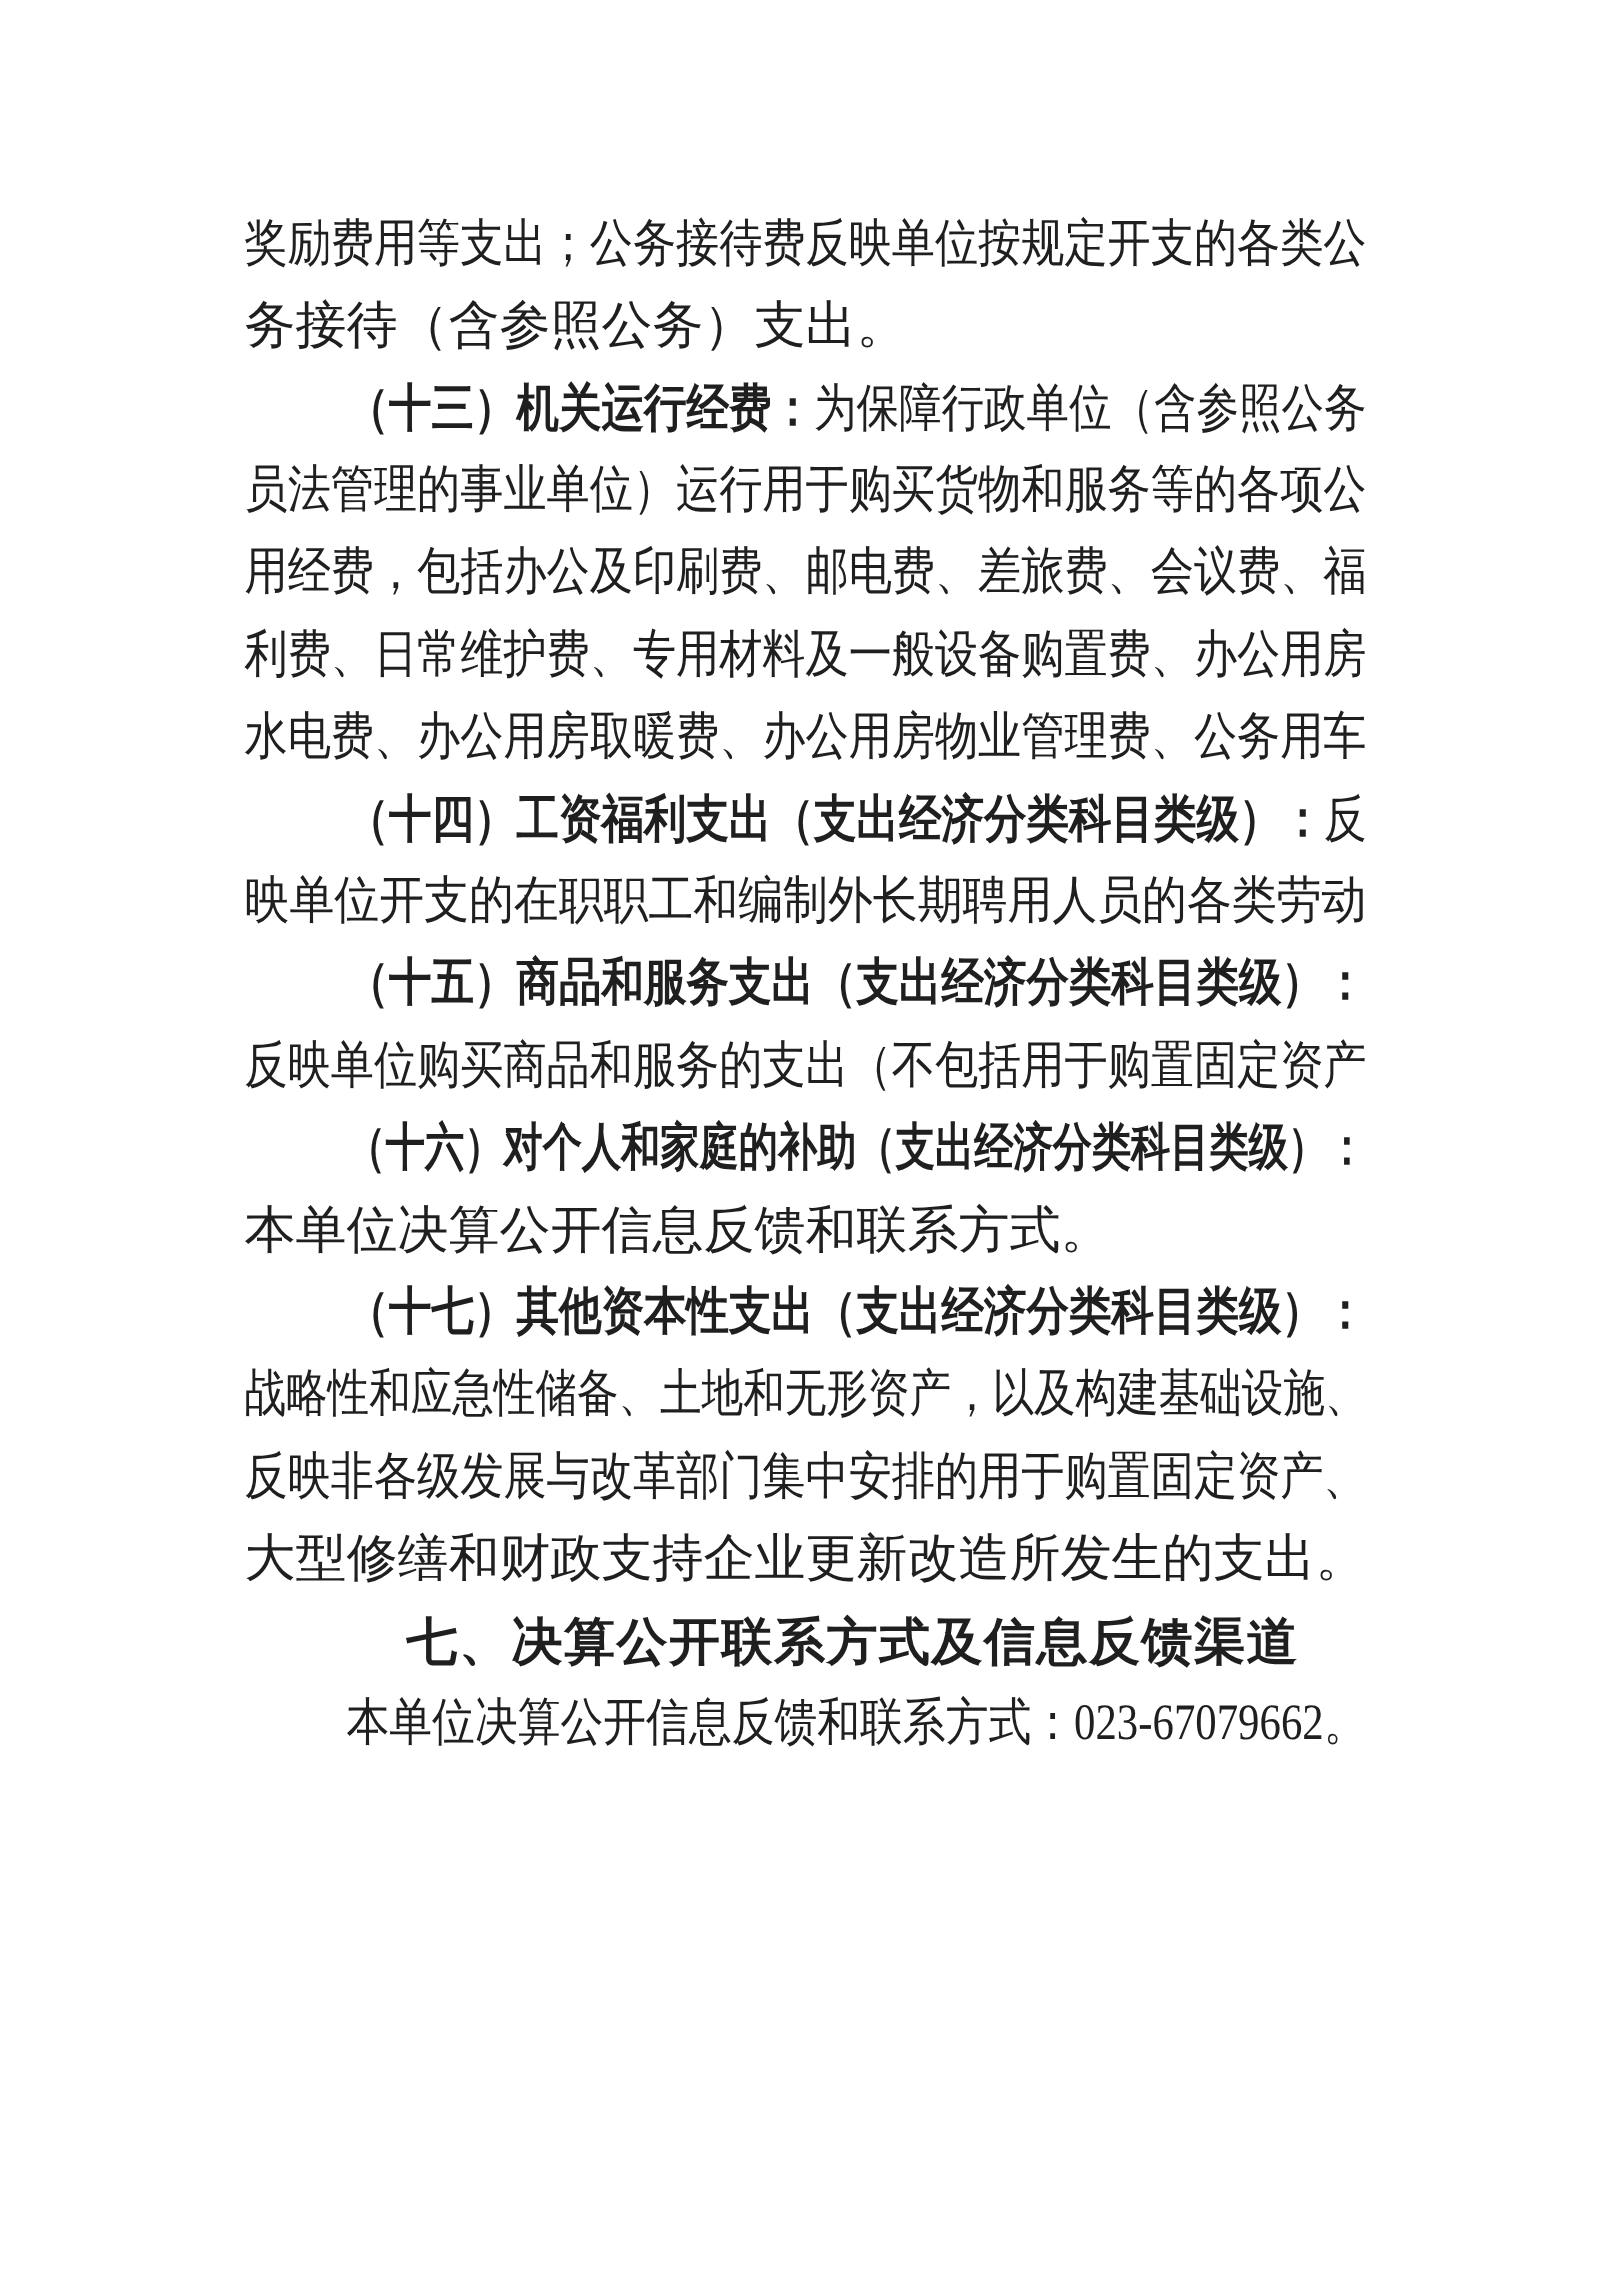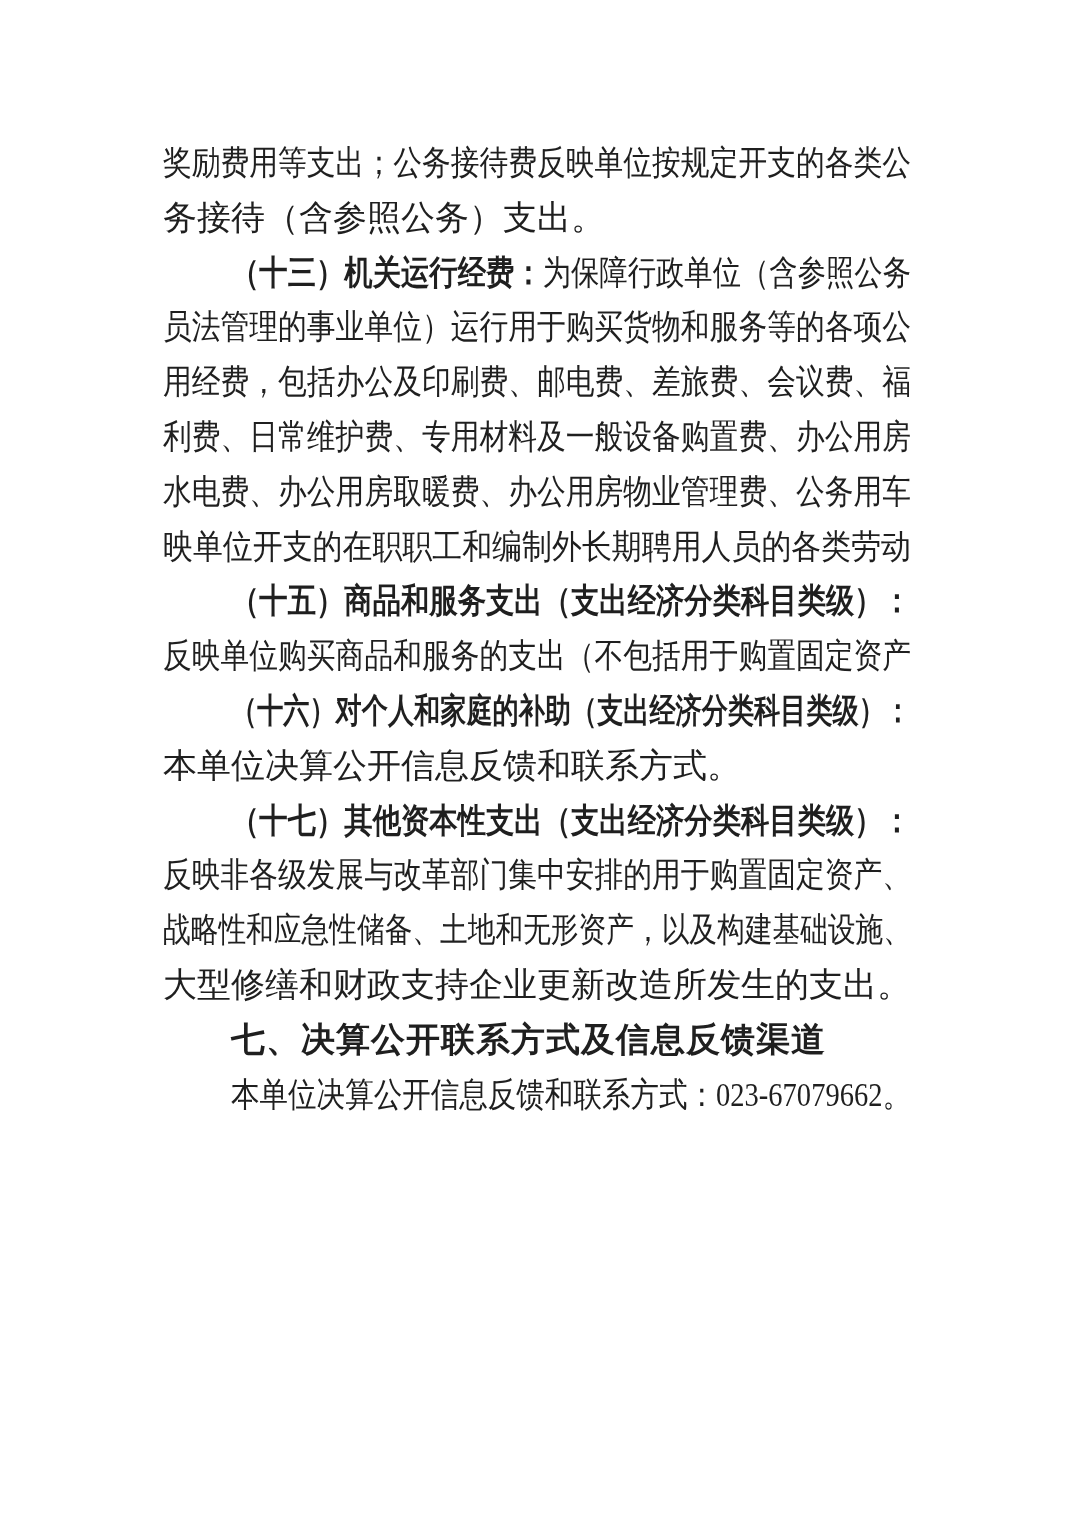--- a/index.html
+++ b/index.html
@@ -35,23 +35,24 @@
   }
   .line-inner {
     display: inline-block;
     white-space: nowrap;
     transform-origin: left center;
   }
   .seg-bold {
     font-weight: 600;
   }
   .heading-sans .line-inner {
-    font-family: Liberation Serif, serif;
+    font-family: Liberation Sans, sans-serif;
     font-weight: bold;
     letter-spacing: 1px;
+    margin-left: 40px;
   }
   .page-footer {
     position: absolute;
     left: 10px;
     top: 1402px;
     width: 100%;
     text-align: center;
     font-family: Liberation Sans, sans-serif;
     font-size: 19px;
     color: #3a3a3a;
@@ -63,26 +64,27 @@
 
 <div class="page">
   <div class="doc-body">
       <div class="line"><span class="line-inner" style="transform: scaleX(0.846154);"><span>奖励费用等支出；公务接待费反映单位按规定开支的各类公</span></span></div>
       <div class="line"><span class="line-inner"><span>务接待（含参照公务）支出。</span></span></div>
       <div class="line indent"><span class="line-inner" style="transform: scaleX(0.833333);"><span class="seg-bold">（十三）机关运行经费：</span><span>为保障行政单位（含参照公务</span></span></div>
       <div class="line"><span class="line-inner" style="transform: scaleX(0.846154);"><span>员法管理的事业单位）运行用于购买货物和服务等的各项公</span></span></div>
       <div class="line"><span class="line-inner" style="transform: scaleX(0.846154);"><span>用经费，包括办公及印刷费、邮电费、差旅费、会议费、福</span></span></div>
       <div class="line"><span class="line-inner" style="transform: scaleX(0.846154);"><span>利费、日常维护费、专用材料及一般设备购置费、办公用房</span></span></div>
       <div class="line"><span class="line-inner" style="transform: scaleX(0.846154);"><span>水电费、办公用房取暖费、办公用房物业管理费、公务用车</span></span></div>
+      <div class="line indent"><span class="line-inner" style="transform: scaleX(0.833333);"><span class="seg-bold">（十四）工资福利支出（支出经济分类科目类级）：</span><span>反</span></span></div>
       <div class="line"><span class="line-inner" style="transform: scaleX(0.88);"><span>映单位开支的在职职工和编制外长期聘用人员的各类劳动</span></span></div>
       <div class="line indent"><span class="line-inner" style="transform: scaleX(0.833333);"><span class="seg-bold">（十五）商品和服务支出（支出经济分类科目类级）：</span></span></div>
       <div class="line"><span class="line-inner" style="transform: scaleX(0.846154);"><span>反映单位购买商品和服务的支出（不包括用于购置固定资产</span></span></div>
       <div class="line indent"><span class="line-inner" style="transform: scaleX(0.769231);"><span class="seg-bold">（十六）对个人和家庭的补助（支出经济分类科目类级）：</span></span></div>
       <div class="line"><span class="line-inner"><span>本单位决算公开信息反馈和联系方式。</span></span></div>
       <div class="line indent"><span class="line-inner" style="transform: scaleX(0.833333);"><span class="seg-bold">（十七）其他资本性支出（支出经济分类科目类级）：</span></span></div>
+      <div class="line"><span class="line-inner" style="transform: scaleX(0.814815);"><span>战略性和应急性储备、土地和无形资产，以及构建基础设施、</span></span></div>
       <div class="line"><span class="line-inner" style="transform: scaleX(0.846154);"><span>反映非各级发展与改革部门集中安排的用于购置固定资产、</span></span></div>
-      <div class="line"><span class="line-inner" style="transform: scaleX(0.814815);"><span>战略性和应急性储备、土地和无形资产，以及构建基础设施、</span></span></div>
       <div class="line"><span class="line-inner"><span>大型修缮和财政支持企业更新改造所发生的支出。</span></span></div>
       <div class="line indent heading-sans"><span class="line-inner"><span class="seg-bold">七、决算公开联系方式及信息反馈渠道</span></span></div>
       <div class="line indent"><span class="line-inner" style="transform: scaleX(0.839166);"><span>本单位决算公开信息反馈和联系方式：023-67079662。</span></span></div>
     </div>
   <div class="page-footer">– 10 –</div>
 </div>
 
 </body></html>

